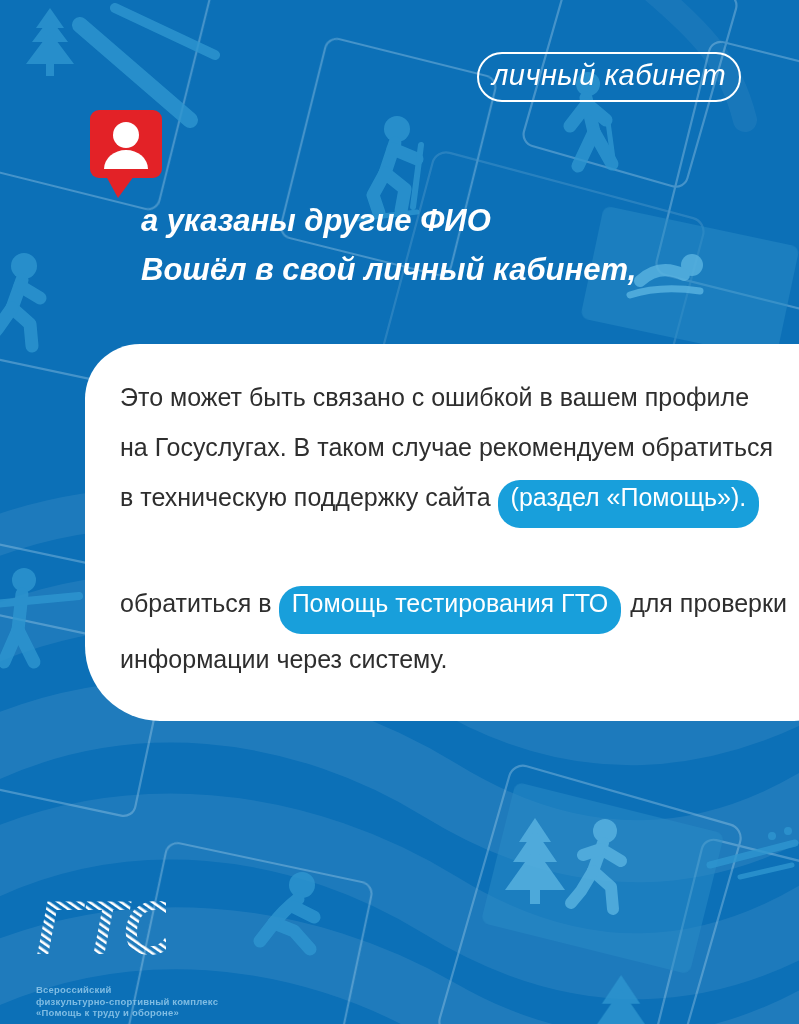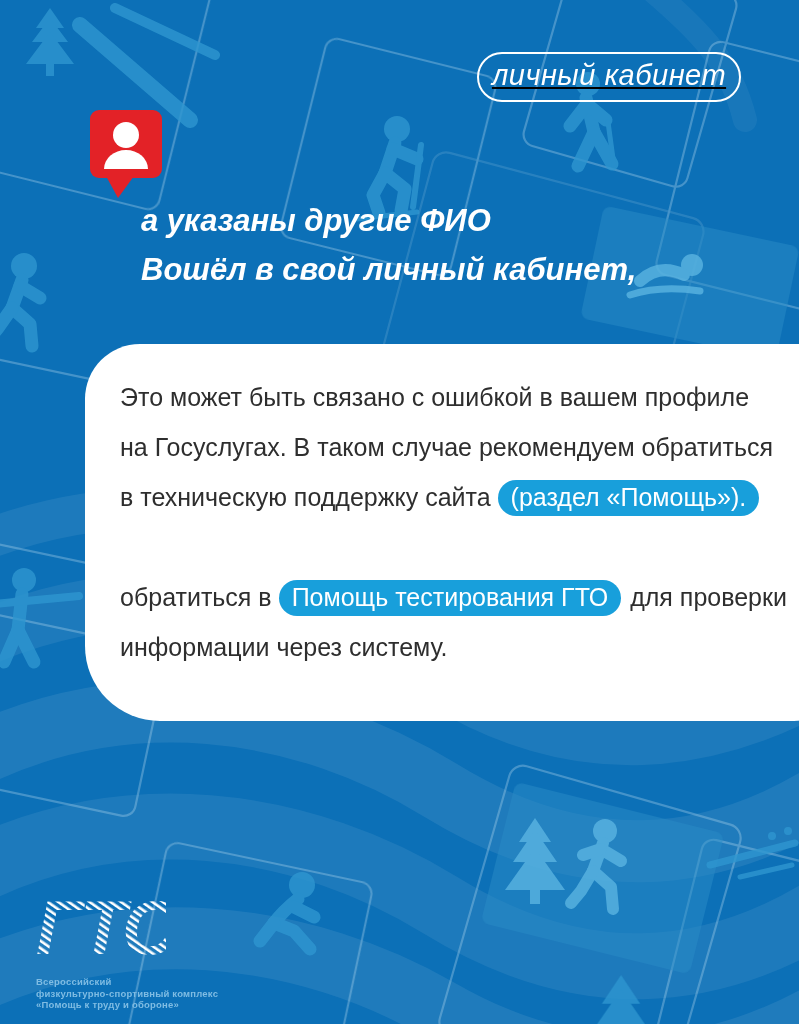--- a/index.html
+++ b/index.html
@@ -22,21 +22,20 @@
   }
 
   .badge {
     position: absolute;
     left: 477px; top: 52px;
     width: 264px; height: 50px;
     border: 2.5px solid #ffffff;
     border-radius: 26px;
     display: flex; align-items: center; justify-content: center;
     z-index: 2;
-    text-decoration: underline;
   }
   .badge span {
     color: #ffffff;
     font-style: italic;
     font-size: 29px;
     letter-spacing: 0.5px;
     padding-bottom: 3px;
   }
 
   .notif {
@@ -71,33 +70,33 @@
     color: #2e2e2e;
     font-size: 25px;
     line-height: 50px;
     white-space: nowrap;
   }
   .hl-pill {
     display: inline-block;
     background: #189fdb;
     color: #ffffff;
     border-radius: 22px;
-    padding: 2px 13px 4px 13px;
+    padding: 2px 13px 16px 13px;
     line-height: 30px;
     margin: 0 2px 0 7px;
     vertical-align: baseline;
   }
 
   .logo {
     position: absolute;
     left: 36px; top: 888px;
     z-index: 2;
   }
   .logo-caption {
-    margin-top: 2px;
+    margin-top: 10px;
     color: #7fbce3;
     font-weight: bold;
     font-size: 9.5px;
     line-height: 11.5px;
     letter-spacing: 0.2px;
   }
 </style>
 </head>
 <body>
 

